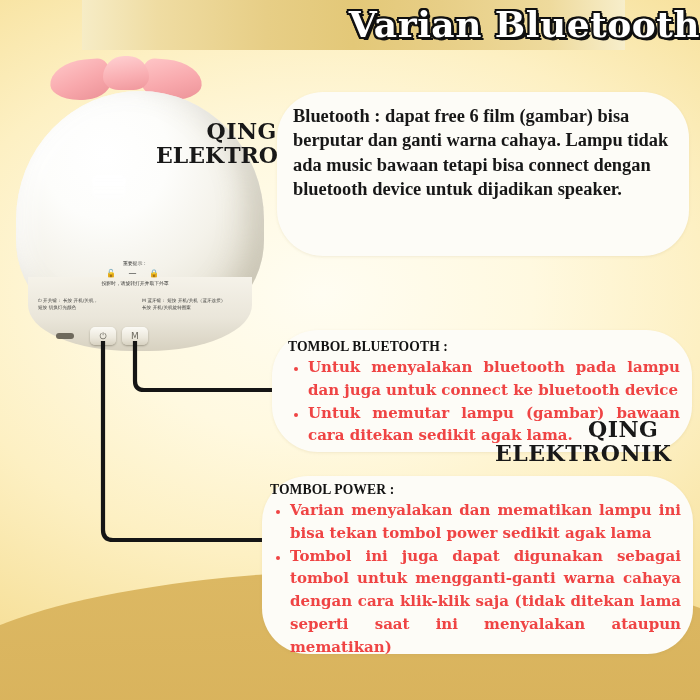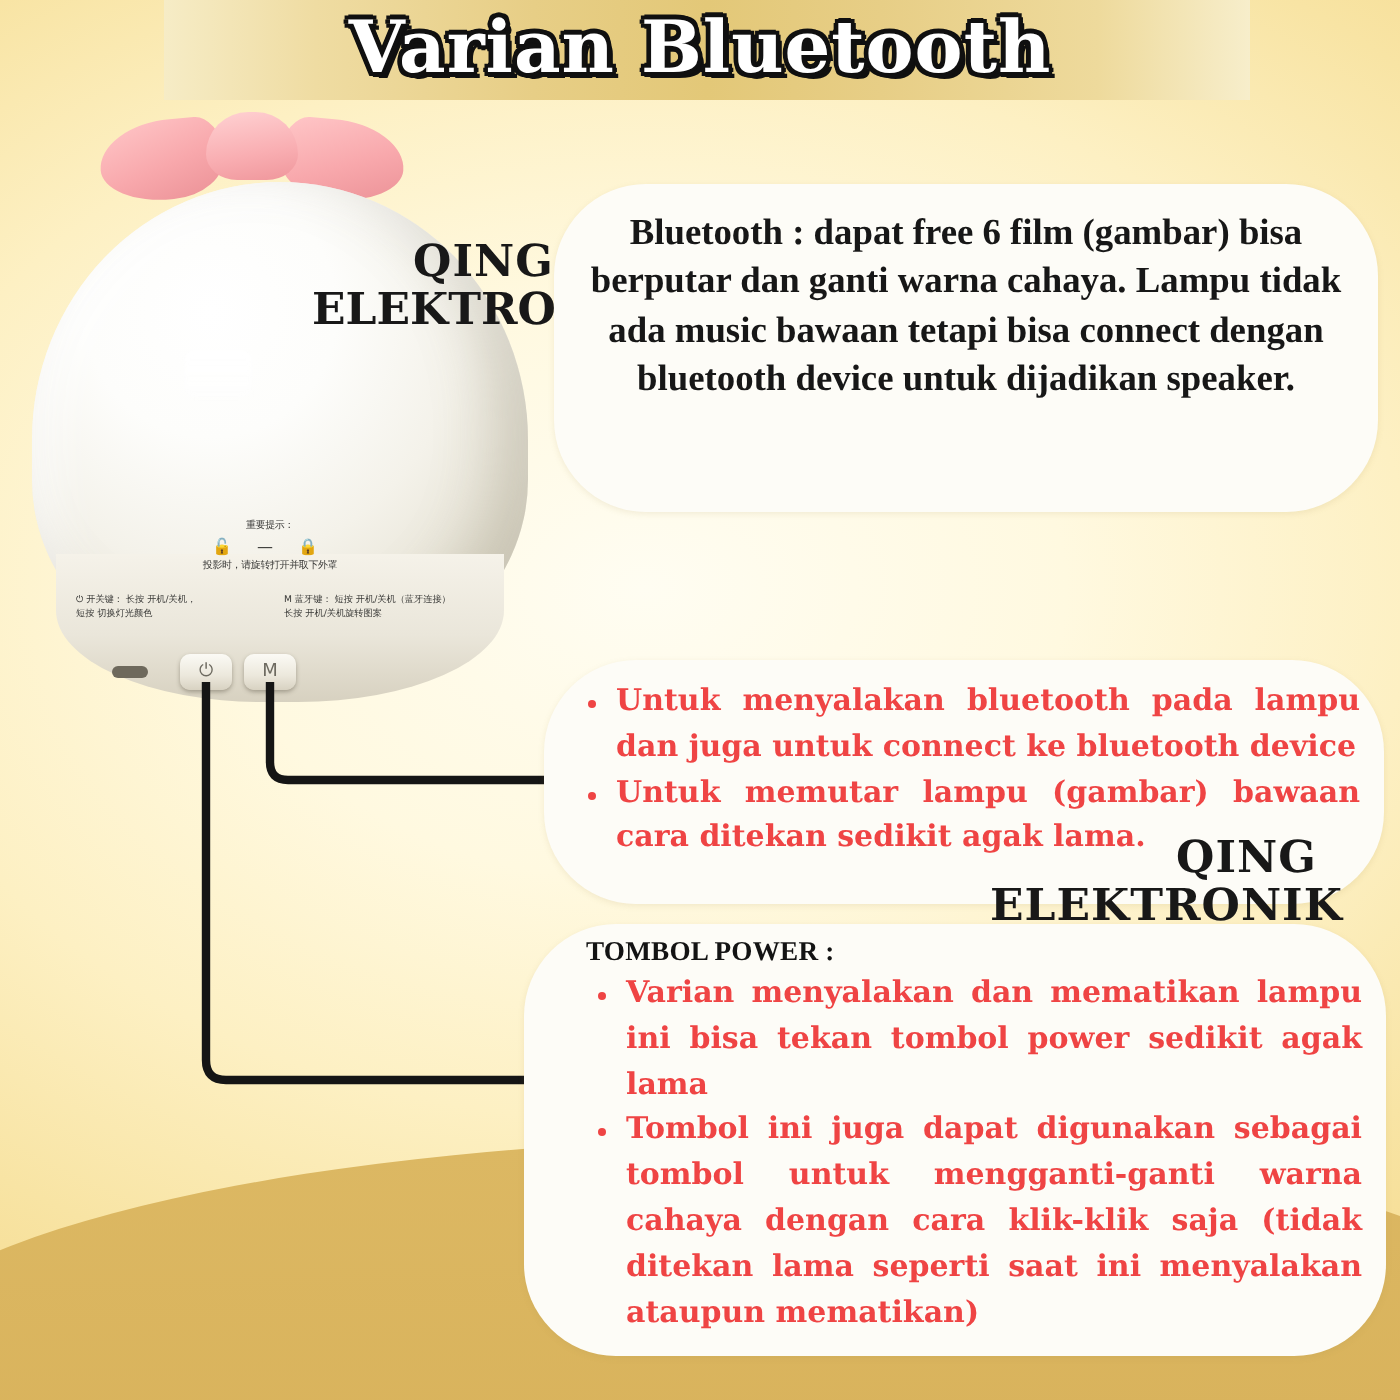--- a/index.html
+++ b/index.html
@@ -45,21 +45,21 @@
   .header-band {
     position: absolute;
     left: 82px; top: 0; width: 543px; height: 50px;
     background: linear-gradient(90deg,
       #f6ecc6 0%, #efdca2 14%, #e7ce86 34%,
       #e3c878 50%, #e7ce86 66%, #eeda9c 86%, #f7eecb 100%);
   }
   .header-title {
     position: absolute;
     left: 0; right: 0; top: 3px;
-    text-align: center;
+    text-align: right;
     font-family: "DejaVu Serif", serif;
     font-weight: 700;
     font-size: 36px;
     letter-spacing: .5px;
     color: #ffffff;
     text-shadow:
       2.4px 0 0 #101010, -2.4px 0 0 #101010,
       0 2.4px 0 #101010, 0 -2.4px 0 #101010,
       1.8px 1.8px 0 #101010, -1.8px 1.8px 0 #101010,
       1.8px -1.8px 0 #101010, -1.8px -1.8px 0 #101010,
@@ -167,33 +167,32 @@
   .card {
     position: absolute;
     background: #fdfcf7;
     border-radius: 46px;
     box-shadow: 0 1px 3px rgba(160,140,80,.14);
   }
   .card-bt-intro {
     left: 277px; top: 92px; width: 412px; height: 164px;
     padding: 12px 16px 0;
     box-sizing: border-box;
-    text-align: center;
     font-size: 18.4px;
     font-weight: 700;
     line-height: 1.33;
     color: #171717;
   }
   .card-bluetooth {
     left: 272px; top: 330px; width: 420px; height: 122px;
     padding: 9px 12px 0 14px; box-sizing: border-box;
   }
   .card-power {
-    left: 262px; top: 462px; width: 431px; height: 216px;
-    padding: 6px 12px 0 29px; box-sizing: border-box;
+    left: 262px; top: 476px; width: 431px; height: 178px;
+    padding: 6px 12px 0 6px; box-sizing: border-box;
   }
   .card-title {
     font-family: "Liberation Serif", serif;
     font-weight: 700;
     font-size: 13.6px;
     letter-spacing: .1px;
     color: #131313;
     margin: 0 0 1px 2px;
   }
   ul.bullets {
@@ -264,20 +263,21 @@
   <div class="wm wm-1">
     <div class="l1">QING</div>
     <div class="l2">ELEKTRONIK</div>
   </div>
 
   <div class="card card-bt-intro">
     <span>Bluetooth : dapat free 6 film (gambar) bisa berputar dan ganti warna cahaya. Lampu tidak ada music bawaan tetapi bisa connect dengan bluetooth device untuk dijadikan speaker.</span>
   </div>
 
   <div class="card card-bluetooth">
+    <div class="card-title">TOMBOL BLUETOOTH :</div>
     <ul class="bullets">
       <li>Untuk menyalakan bluetooth pada lampu dan juga untuk connect ke bluetooth device</li>
       <li>Untuk memutar lampu (gambar) bawaan cara ditekan sedikit agak lama.</li>
     </ul>
   </div>
 
   <div class="wm wm-2">
     <div class="l1">QING</div>
     <div class="l2">ELEKTRONIK</div>
   </div>

